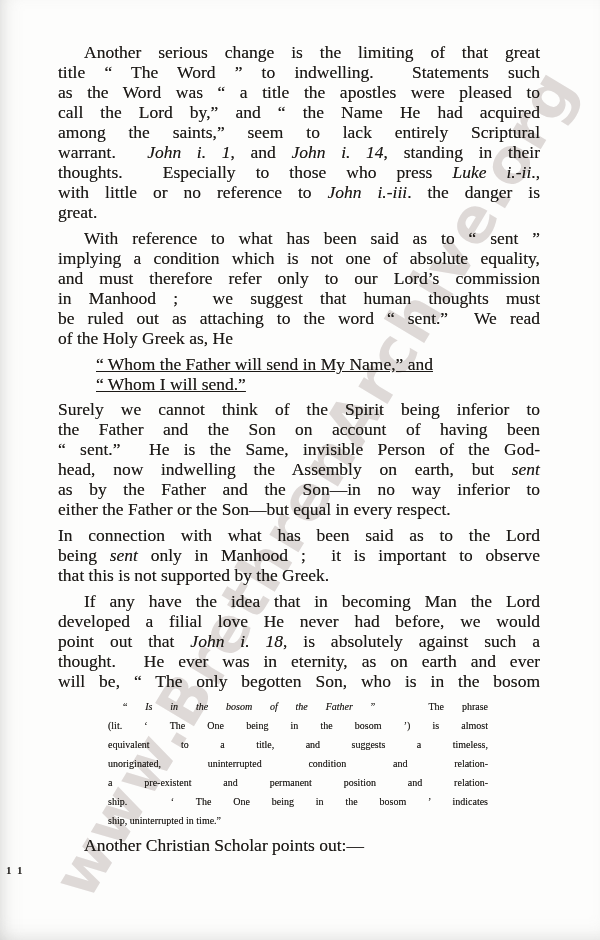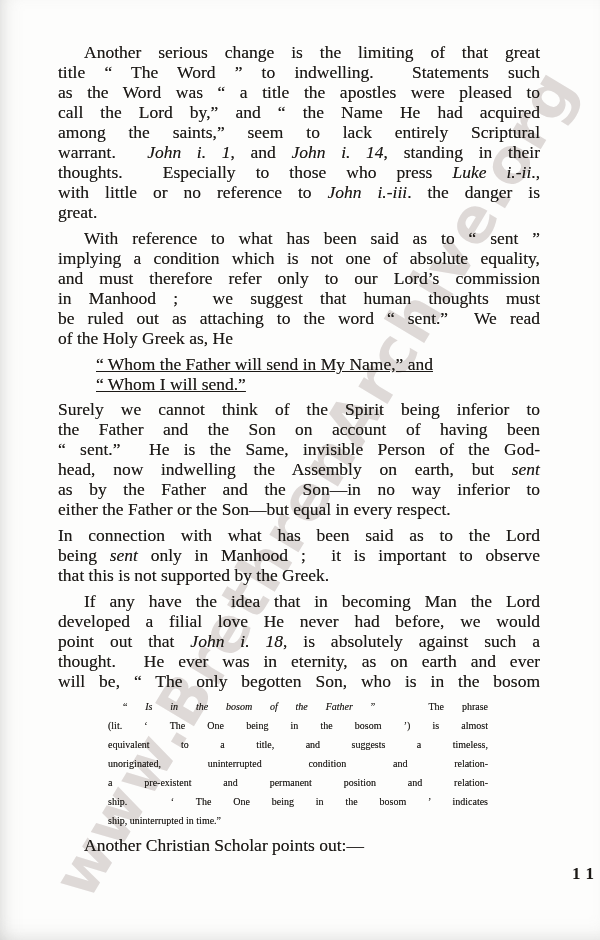--- a/index.html
+++ b/index.html
@@ -62,22 +62,22 @@
     padding-right: 52px;
     margin: 0 0 5px 0;
     font-family: Liberation Serif, serif;
   }
   .small-quote .line.first { text-indent: 15px; }
   i { font-style: italic; margin-top: 47px; }
   .page-number {
     position: relative;
     z-index: 1;
     margin-top: 9px;
-    text-align: right;
-    font-size: 17px;
+    text-align: left;
+    font-size: 11px;
     font-weight: bold;
     letter-spacing: 6px;
     text-indent: 6px; 
   }
 </style>
 </head>
 <body>
 
 <div class="page">
   <div class="watermark">www.BrethrenArchive.org</div>

